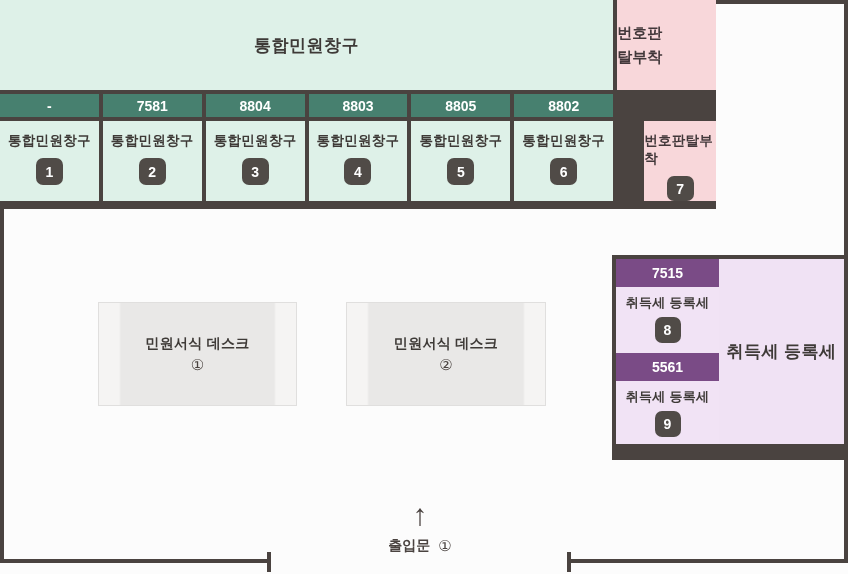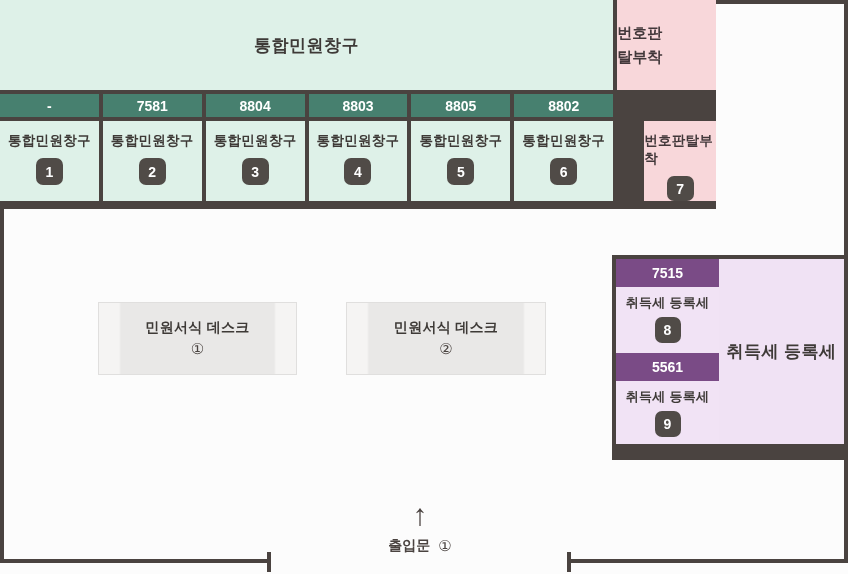--- a/index.html
+++ b/index.html
@@ -94,21 +94,21 @@
   .tax-body .badge { margin-top: 5px; min-width: 26px; height: 26px; border-radius: 7px; }
   .tax-main {
     grid-column: 2; grid-row: 1 / 5;
     background: #f0e2f4;
     display: flex; align-items: center; justify-content: center;
     font-size: 17px; font-weight: bold; letter-spacing: 0.5px;
   }
 
   
   .desk {
-    position: absolute; top: 302px; height: 73px;
+    position: absolute; top: 302px; height: 104px;
     border: 1px solid #e0dfde;
     background: linear-gradient(90deg, #f5f4f3 0px, #f5f4f3 20px, #e9e8e7 22px, #e9e8e7 calc(100% - 22px), #f5f4f3 calc(100% - 20px), #f5f4f3 100%);
     display: flex; flex-direction: column; align-items: center; justify-content: center;
   }
   .desk-1 { left: 98px;  width: 199px; }
   .desk-2 { left: 346px; width: 200px; }
   .desk-label { font-size: 14px; font-weight: bold; letter-spacing: 0.3px; }
   .desk-num { font-size: 15px; margin-top: 3px; color: #4a4340; }
 
   

